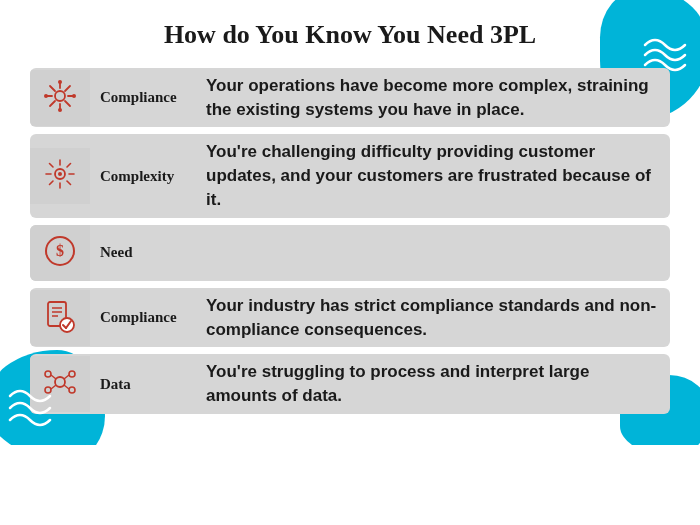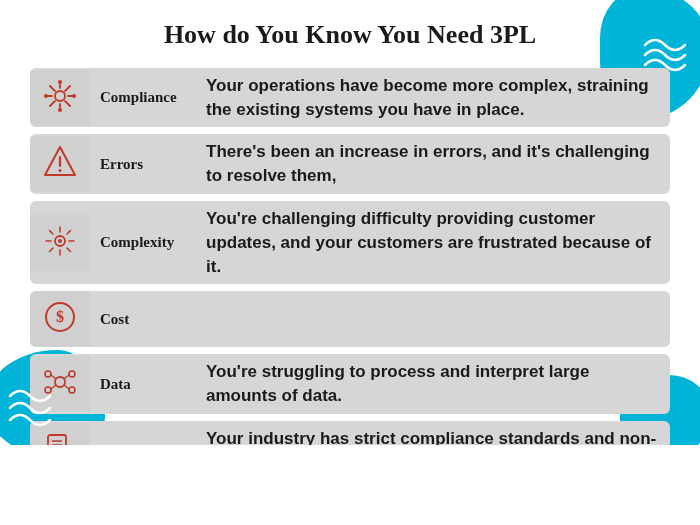--- a/index.html
+++ b/index.html
@@ -180,31 +180,20 @@
       <circle cx="4" cy="18" r="2" fill="#c0392b"></circle>
       <circle cx="32" cy="18" r="2" fill="#c0392b"></circle>
     </svg></span>
       </div>
       <div class="item-label">Compliance</div>
       <div class="item-desc">Your operations have become more complex, straining the existing systems you have in place.</div>
     </div>
         <div class="item-row">
       <div class="item-icon-box">
         <span><svg viewBox="0 0 36 36" fill="none" xmlns="http://www.w3.org/2000/svg">
-      <polygon points="18,3 33,31 3,31" stroke="#c0392b" stroke-width="2" stroke-linejoin="round" fill="none"></polygon>
-      <line x1="18" y1="13" x2="18" y2="22" stroke="#c0392b" stroke-width="2.2" stroke-linecap="round"></line>
-      <circle cx="18" cy="26.5" r="1.5" fill="#c0392b"></circle>
-    </svg></span>
-      </div>
-      <div class="item-label">Errors</div>
-      <div class="item-desc">There's been an increase in errors, and it's challenging to resolve them,</div>
-    </div>
-        <div class="item-row">
-      <div class="item-icon-box">
-        <span><svg viewBox="0 0 36 36" fill="none" xmlns="http://www.w3.org/2000/svg">
       <circle cx="18" cy="18" r="5" stroke="#c0392b" stroke-width="1.8"></circle>
       <circle cx="18" cy="18" r="2" fill="#c0392b"></circle>
       <line x1="18" y1="4" x2="18" y2="9" stroke="#c0392b" stroke-width="1.6" stroke-linecap="round"></line>
       <line x1="18" y1="27" x2="18" y2="32" stroke="#c0392b" stroke-width="1.6" stroke-linecap="round"></line>
       <line x1="4" y1="18" x2="9" y2="18" stroke="#c0392b" stroke-width="1.6" stroke-linecap="round"></line>
       <line x1="27" y1="18" x2="32" y2="18" stroke="#c0392b" stroke-width="1.6" stroke-linecap="round"></line>
       <line x1="7.5" y1="7.5" x2="11" y2="11" stroke="#c0392b" stroke-width="1.6" stroke-linecap="round"></line>
       <line x1="25" y1="25" x2="28.5" y2="28.5" stroke="#c0392b" stroke-width="1.6" stroke-linecap="round"></line>
       <line x1="28.5" y1="7.5" x2="25" y2="11" stroke="#c0392b" stroke-width="1.6" stroke-linecap="round"></line>
       <line x1="7.5" y1="28.5" x2="11" y2="25" stroke="#c0392b" stroke-width="1.6" stroke-linecap="round"></line>
@@ -213,50 +202,50 @@
       <div class="item-label">Complexity</div>
       <div class="item-desc">You're challenging difficulty providing customer updates, and your customers are frustrated because of it.</div>
     </div>
         <div class="item-row">
       <div class="item-icon-box">
         <span><svg viewBox="0 0 36 36" fill="none" xmlns="http://www.w3.org/2000/svg">
       <circle cx="18" cy="18" r="14" stroke="#c0392b" stroke-width="2"></circle>
       <text x="18" y="23" text-anchor="middle" font-size="16" font-weight="bold" fill="#c0392b" font-family="Georgia">$</text>
     </svg></span>
       </div>
-      <div class="item-label">Cost</div>
+      <div class="item-label">Need</div>
+    </div>
+        <div class="item-row">
+      <div class="item-icon-box">
+        <span><svg viewBox="0 0 36 36" fill="none" xmlns="http://www.w3.org/2000/svg">
+      <rect x="6" y="4" width="18" height="24" rx="2" stroke="#c0392b" stroke-width="1.8"></rect>
+      <line x1="10" y1="10" x2="20" y2="10" stroke="#c0392b" stroke-width="1.5"></line>
+      <line x1="10" y1="14" x2="20" y2="14" stroke="#c0392b" stroke-width="1.5"></line>
+      <line x1="10" y1="18" x2="16" y2="18" stroke="#c0392b" stroke-width="1.5"></line>
+      <circle cx="25" cy="27" r="7" fill="white" stroke="#c0392b" stroke-width="1.8"></circle>
+      <line x1="21" y1="27" x2="24" y2="30" stroke="#c0392b" stroke-width="2" stroke-linecap="round"></line>
+      <line x1="24" y1="30" x2="29" y2="23" stroke="#c0392b" stroke-width="2" stroke-linecap="round"></line>
+    </svg></span>
+      </div>
+      <div class="item-label">Compliance</div>
+      <div class="item-desc">Your industry has strict compliance standards and non-compliance consequences.</div>
     </div>
         <div class="item-row">
       <div class="item-icon-box">
         <span><svg viewBox="0 0 36 36" fill="none" xmlns="http://www.w3.org/2000/svg">
       <circle cx="18" cy="18" r="5" stroke="#c0392b" stroke-width="1.8"></circle>
       <circle cx="6" cy="10" r="3" stroke="#c0392b" stroke-width="1.6"></circle>
       <circle cx="30" cy="10" r="3" stroke="#c0392b" stroke-width="1.6"></circle>
       <circle cx="6" cy="26" r="3" stroke="#c0392b" stroke-width="1.6"></circle>
       <circle cx="30" cy="26" r="3" stroke="#c0392b" stroke-width="1.6"></circle>
       <line x1="9" y1="11" x2="14" y2="15" stroke="#c0392b" stroke-width="1.4"></line>
       <line x1="27" y1="11" x2="22" y2="15" stroke="#c0392b" stroke-width="1.4"></line>
       <line x1="9" y1="25" x2="14" y2="21" stroke="#c0392b" stroke-width="1.4"></line>
       <line x1="27" y1="25" x2="22" y2="21" stroke="#c0392b" stroke-width="1.4"></line>
     </svg></span>
       </div>
       <div class="item-label">Data</div>
       <div class="item-desc">You're struggling to process and interpret large amounts of data.</div>
     </div>
-        <div class="item-row">
-      <div class="item-icon-box">
-        <span><svg viewBox="0 0 36 36" fill="none" xmlns="http://www.w3.org/2000/svg">
-      <rect x="6" y="4" width="18" height="24" rx="2" stroke="#c0392b" stroke-width="1.8"></rect>
-      <line x1="10" y1="10" x2="20" y2="10" stroke="#c0392b" stroke-width="1.5"></line>
-      <line x1="10" y1="14" x2="20" y2="14" stroke="#c0392b" stroke-width="1.5"></line>
-      <line x1="10" y1="18" x2="16" y2="18" stroke="#c0392b" stroke-width="1.5"></line>
-      <circle cx="25" cy="27" r="7" fill="white" stroke="#c0392b" stroke-width="1.8"></circle>
-      <line x1="21" y1="27" x2="24" y2="30" stroke="#c0392b" stroke-width="2" stroke-linecap="round"></line>
-      <line x1="24" y1="30" x2="29" y2="23" stroke="#c0392b" stroke-width="2" stroke-linecap="round"></line>
-    </svg></span>
-      </div>
-      <div class="item-label">Compliance</div>
-      <div class="item-desc">Your industry has strict compliance standards and non-compliance consequences.</div>
-    </div>
       </div>
 
   </div>
 </div>
 
 </body></html>

